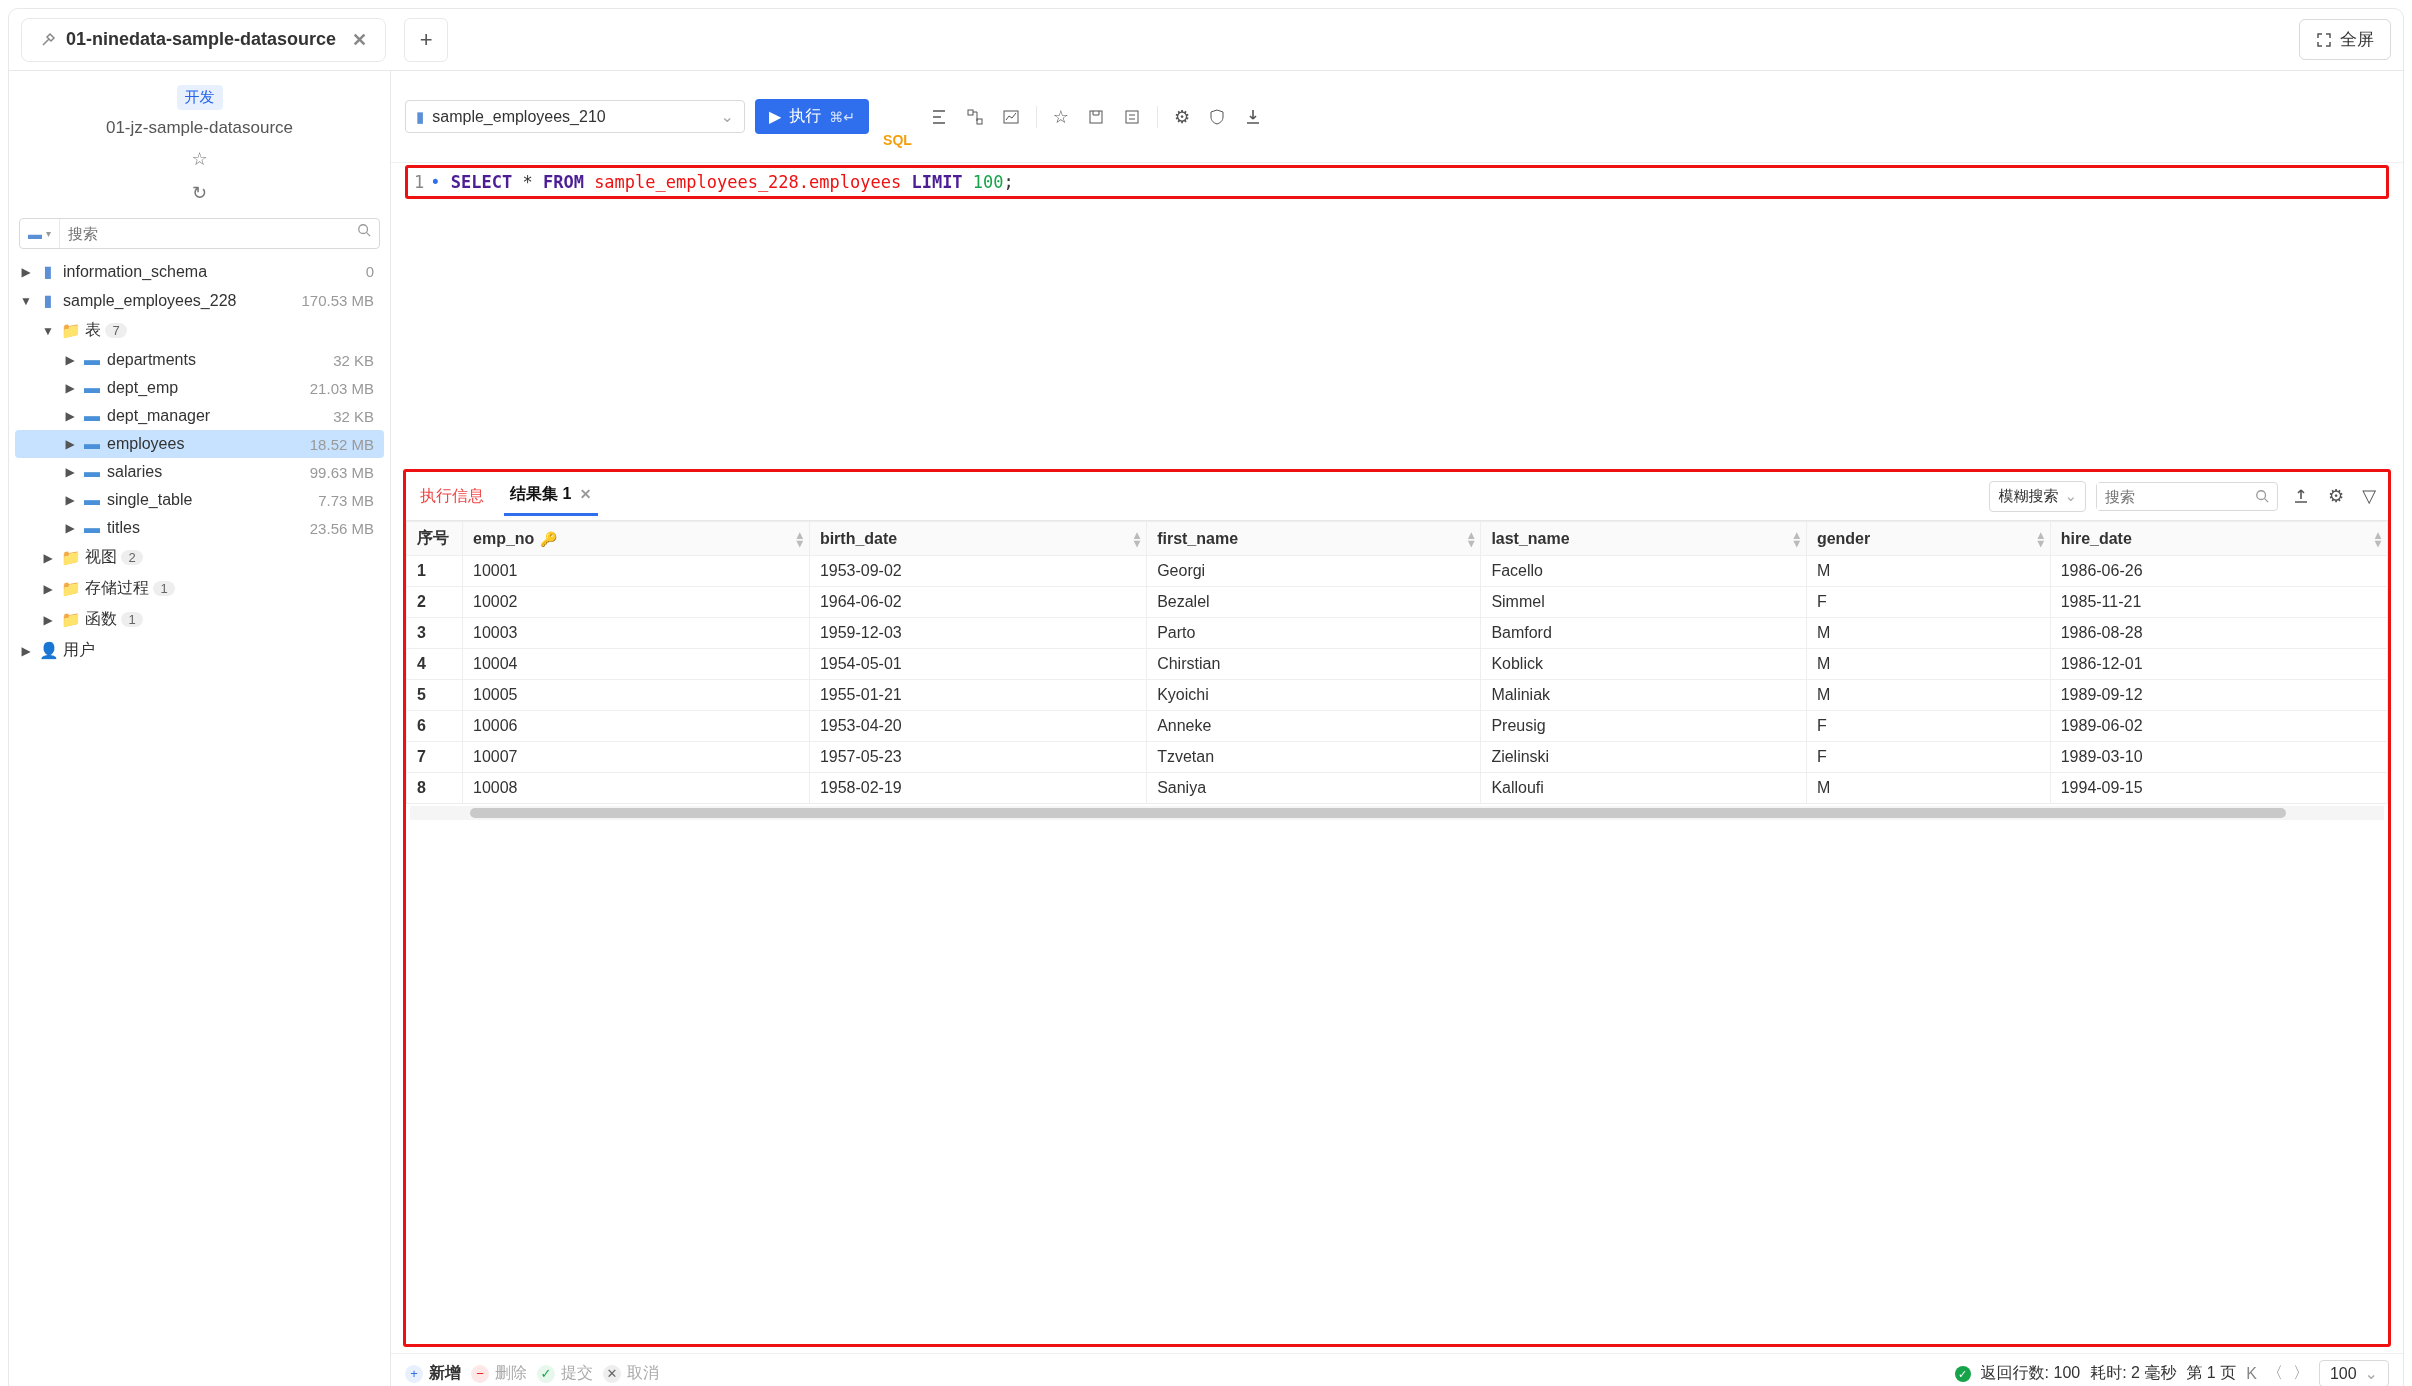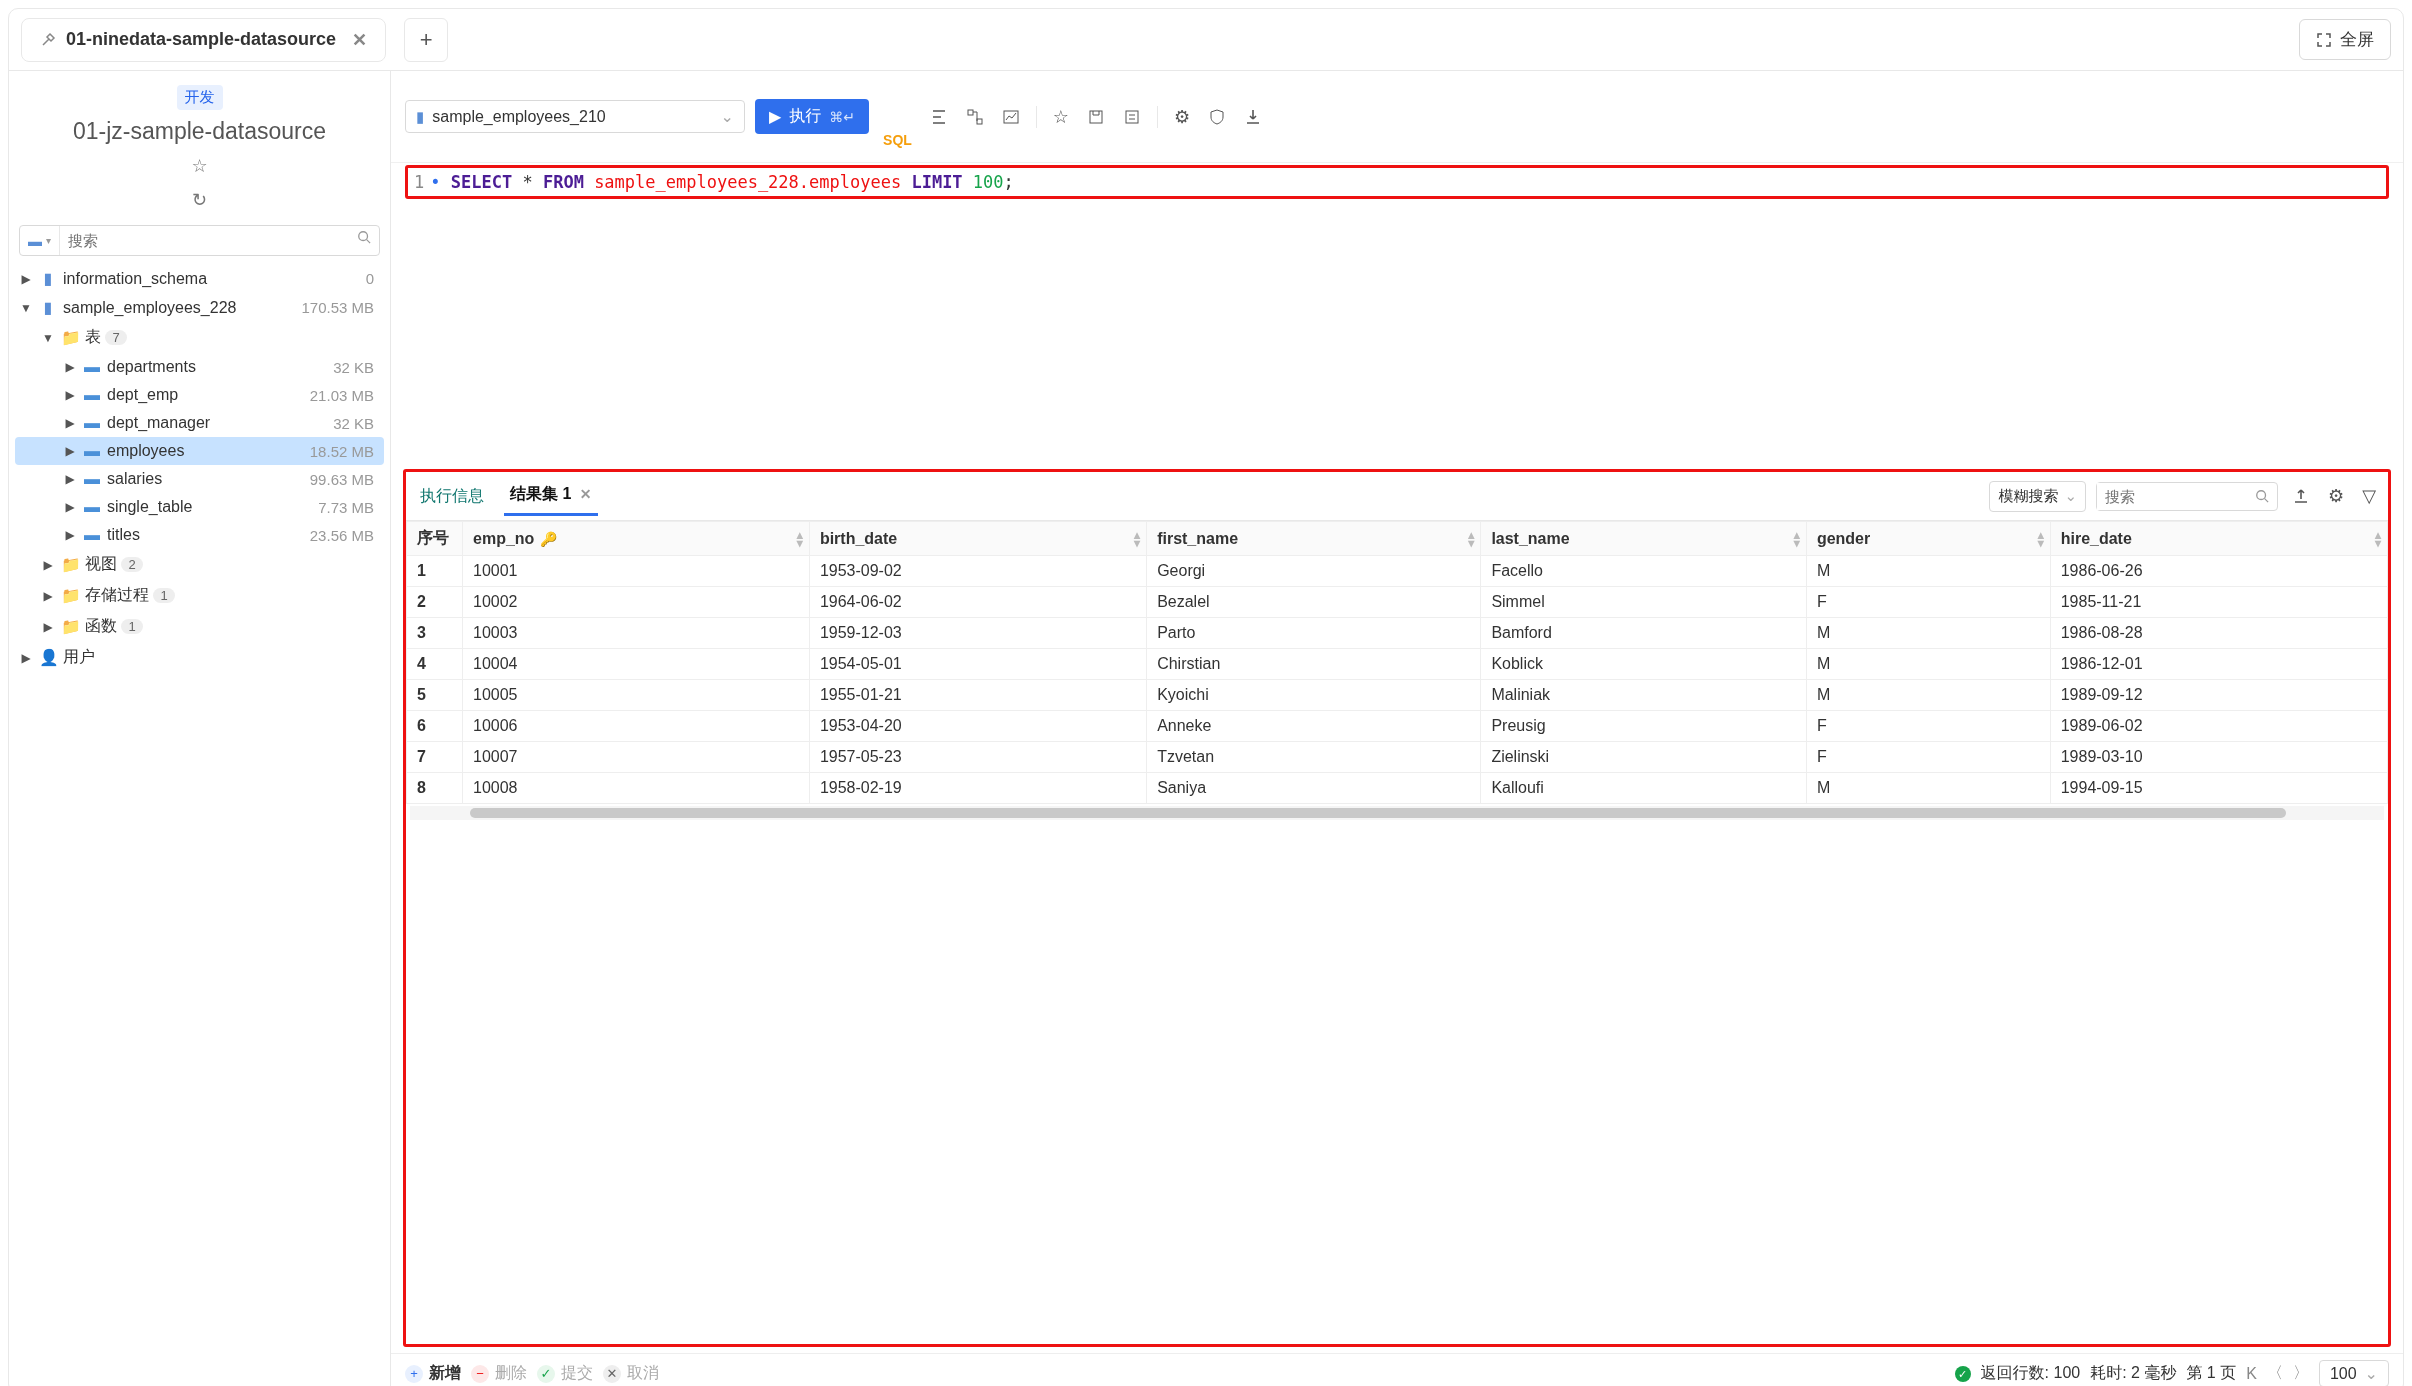--- a/index.html
+++ b/index.html
@@ -13,21 +13,21 @@
 .tab .close { color: #888; margin-left: 6px; }
 .newtab-btn { margin-left: 18px; width: 44px; height: 44px; display: flex; align-items:center; justify-content:center; border:1px solid #e8e8e8; border-radius:6px; font-size: 22px; color:#555;}
 .spacer { flex: 1; }
 .fullscreen-btn { display:flex; align-items:center; gap:8px; padding:8px 16px; border:1px solid #d9d9d9; border-radius:6px; font-size:17px; }
 
 
 .main { display:flex; flex:1; min-height:0; }
 .sidebar { width: 382px; border-right: 1px solid #e8e8e8; display:flex; flex-direction:column; padding: 8px 6px 0 6px; }
 .sb-header { display:flex; align-items:center; gap:8px; padding: 6px 4px 10px 4px; flex-direction: column; }
 .badge-dev { background:#e8f0fe; color:#2563eb; padding:3px 8px; border-radius:4px; font-size:15px; }
-.ds-name { font-size:23px; color:#555; flex:1; }
+.ds-name { font-size:17px; color:#555; flex:1; }
 .iconbtn { color:#777; font-size:18px; cursor:pointer; padding:2px 4px;}
 .sb-search { display:flex; border:1px solid #d9d9d9; border-radius:4px; margin: 2px 4px 8px 4px; }
 .db-icon-sel { display:flex; align-items:center; gap:4px; padding:4px 8px; border-right:1px solid #e8e8e8; color:#4a90d9;}
 .sb-search input { flex:1; border:none; padding:6px 8px; outline:none; font-size:15px; }
 .sb-search .search-icon { padding:4px 8px; color:#999; }
 
 .tree { flex:1; overflow:auto; font-size:16px; }
 .tree-row { display:flex; align-items:center; padding:5px 6px; border-radius:4px; gap:6px; white-space:nowrap; }
 .tree-row.selected { background:#c7e2ff; }
 .caret { width:14px; text-align:center; color:#555; font-size:12px;}
@@ -60,21 +60,21 @@
 .ln { color:#888; margin-right:6px; }
 .dot { color:#2f6fed; }
 .kw { color:#4c1d95; font-weight:600; }
 .tbl { color:#e11; }
 .num { color:#16a34a; }
 .editor-space { height: 260px; }
 
 
 .results-wrap { border:3px solid #e11; border-radius:3px; margin: 4px 12px 6px 12px; display:flex; flex-direction:column; flex:1; min-height:0;}
 .res-tabs { display:flex; align-items:center; border-bottom:1px solid #e8e8e8; padding:4px 8px; gap:14px;}
-.res-tab { padding:8px 6px; font-size:16px; color:#0f766e;}
+.res-tab { padding:8px 6px; font-size:16px; color:#ef4444;}
 .res-tab.active { color:#111; font-weight:600; border-bottom:3px solid #2f6fed;}
 .res-tab .close { color:#999; margin-left:4px; font-size:14px;}
 .res-tools { margin-left:auto; display:flex; align-items:center; gap:10px;}
 .fuzzy { border:1px solid #d9d9d9; border-radius:4px; padding:5px 8px; display:flex; align-items:center; gap:6px; font-size:15px;}
 .res-search { border:1px solid #d9d9d9; border-radius:4px; display:flex; align-items:center;}
 .res-search input { border:none; padding:5px 8px; outline:none; font-size:15px; width:150px;}
 .res-search .search-icon { padding:4px 8px; color:#999;}
 
 .grid { flex:1; overflow:auto; }
 table { border-collapse: collapse; width:100%; font-size:16px; }

